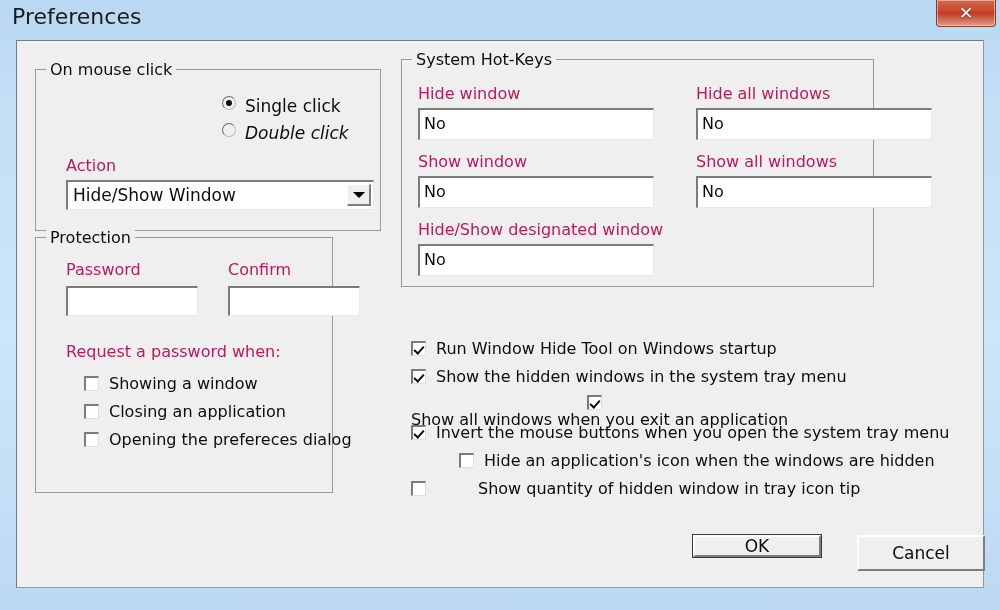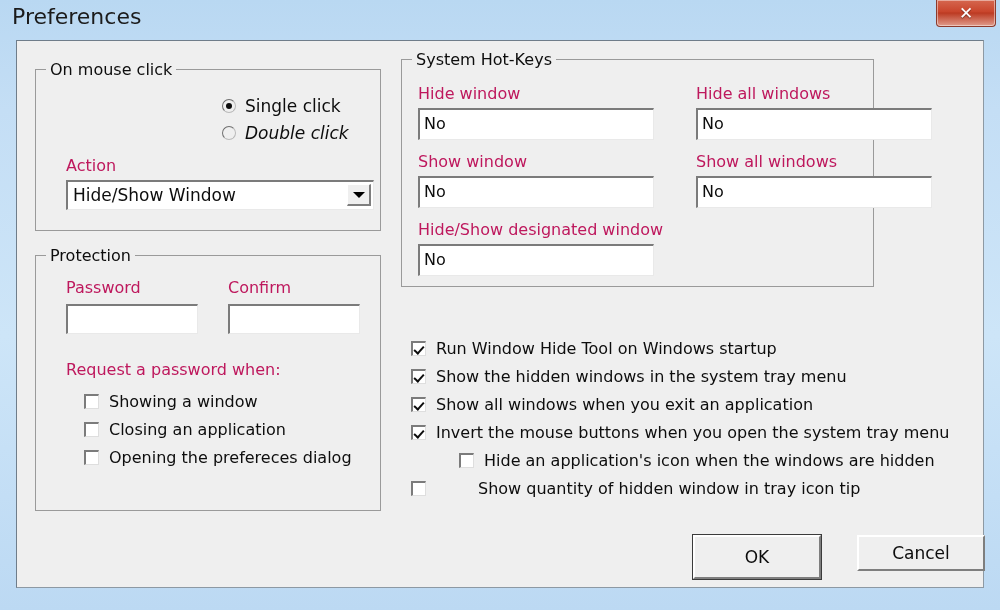--- a/index.html
+++ b/index.html
@@ -148,21 +148,20 @@
     width: 0; height: 0;
     border-left: 6px solid transparent;
     border-right: 6px solid transparent;
     border-top: 6px solid #000000;
   }
 
   
   .radio-row {
     position: absolute;
     display: flex;
-    align-items: center;
     cursor: pointer;
     white-space: nowrap;
   }
   .radio-mark {
     width: 14px; height: 14px;
     border-radius: 50%;
     box-sizing: border-box;
     background: #efefef;
     border: 1px solid #b9b9b9;
     border-top-color: #6f6f6f;
@@ -262,21 +261,21 @@
       <div class="static-label" style="left:30px; top:86px;">Action</div>
 
       <div id="action-combo" style="left:30px; top:110px; width:308px; height:30px;">
         <span class="combo-text">Hide/Show Window</span>
         <span class="combo-button">
           <span class="arrow-down"></span>
         </span>
       </div>
     </div>
 
-    <div class="group-box" style="left:18px; top:214px; width:346px; height:256px;">
+    <div class="group-box" style="left:18px; top:196px; width:298px; height:256px;">
       <div class="group-title">Protection</div>
 
       <div class="static-label" style="left:30px; top:22px;">Password</div>
       <div class="static-label" style="left:192px; top:22px;">Confirm</div>
 
       <div class="text-field" style="left:30px; top:48px; width:132px; height:30px;" placeholder=""></div>
       <div class="text-field" style="left:192px; top:48px; width:132px; height:30px;" placeholder=""></div>
 
       <div class="static-label" style="left:30px; top:104px;">Request a password when:</div>
 
@@ -314,34 +313,34 @@
     </div>
 
     <div class="check-row" style="left:394px; top:298px;">
       <span class="check-mark checked"></span>
       <span class="check-label">Run Window Hide Tool on Windows startup</span>
     </div>
     <div class="check-row" style="left:394px; top:326px;">
       <span class="check-mark checked"></span>
       <span class="check-label">Show the hidden windows in the system tray menu</span>
     </div>
-    <div class="check-row" style="left:394px; top:354px;">
+    <div class="check-row" style="left:394px; top:354px;flex-direction:column;">
       <span class="check-mark checked"></span>
       <span class="check-label">Show all windows when you exit an application</span>
     </div>
     <div class="check-row" style="left:394px; top:382px;">
       <span class="check-mark checked"></span>
       <span class="check-label">Invert the mouse buttons when you open the system tray menu</span>
     </div>
     <div class="check-row" style="left:394px; top:410px;padding-left:48px;">
       <span class="check-mark"></span>
       <span class="check-label">Hide an application's icon when the windows are hidden</span>
     </div>
     <div class="check-row" style="left:394px; top:438px;gap:42px;">
       <span class="check-mark"></span>
       <span class="check-label">Show quantity of hidden window in tray icon tip</span>
     </div>
 
-    <div class="push-button default" style="left:676px; top:494px; width:128px; height:44px;">OK</div>
+    <div class="push-button default" style="left:676px; top:494px; width:128px; height:22px;">OK</div>
     <div class="push-button" style="left:840px; top:494px; width:128px; height:36px;">Cancel</div>
 
   </div>
 </div>
 
 </body></html>

